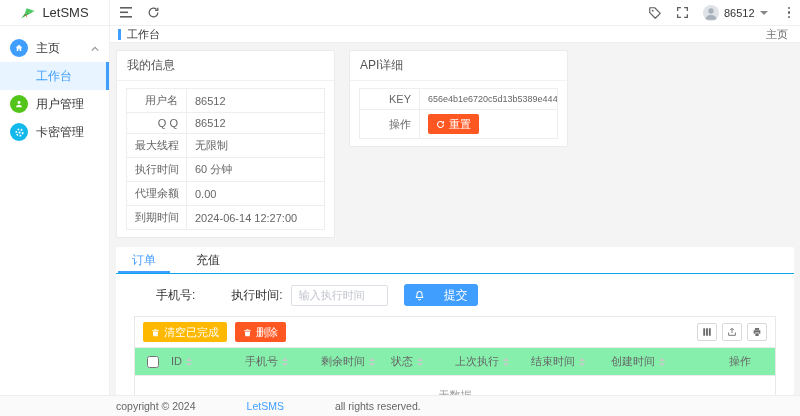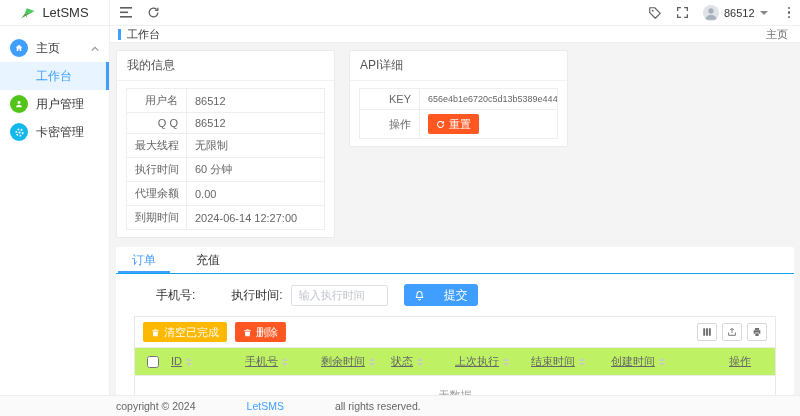--- a/index.html
+++ b/index.html
@@ -61,21 +61,21 @@
 
   .table-wrap { margin:0 18px; border:1px solid #e8e8e8; }
   .table-toolbar { display:flex; align-items:center; padding:5px 8px; background:#fff; border-bottom:1px solid #ebebeb; }
   .mini-btn { height:20px; color:#fff; border:none; border-radius:2px; font-size:11px; padding:0 8px; display:flex; align-items:center; gap:4px; margin-right:8px; cursor:pointer; }
   .btn-warm { background:#FFB800; }
   .btn-danger { background:#FF5722; }
   .tool-icons { margin-left:auto; display:flex; gap:5px; }
   .tool-icon { width:20px; height:18px; border:1px solid #d9d9d9; border-radius:2px; background:#fff; display:flex; align-items:center; justify-content:center; cursor:pointer; }
 
   .grid-table { width:100%; border-collapse:collapse; table-layout:fixed; }
-  .grid-table th { background:#bef264; font-weight:normal; font-size:11px; color:#666; text-align:left; padding:6px 6px; border-bottom:1px solid #ebebeb; white-space:nowrap; overflow:hidden;text-decoration:underline; }
+  .grid-table th { background:#86efac; font-weight:normal; font-size:11px; color:#666; text-align:left; padding:6px 6px; border-bottom:1px solid #ebebeb; white-space:nowrap; overflow:hidden; }
   .grid-table th.center { text-align:center; }
   .chkbox { width:12px; height:12px; vertical-align:middle; margin-left:6px; }
   .sort { display:inline-flex; flex-direction:column; margin-left:4px; vertical-align:middle; }
   .sort i { width:0; height:0; border:3px solid transparent; display:block; }
   .sort .up { border-bottom-color:#c9c9c9; margin-bottom:1px; }
   .sort .dn { border-top-color:#c9c9c9; margin-top:1px; }
   .empty-cell { text-align:center; color:#999; font-size:11px; padding:12px 0 15px; }
 
   .footer { flex:0 0 21px; background:#fafafa; border-top:1px solid #eee; display:flex; align-items:center; padding-left:116px; font-size:10.5px; color:#666;gap:48px; }
   .brand-link { color:#409EFF; margin:0 3px; cursor:pointer; }

